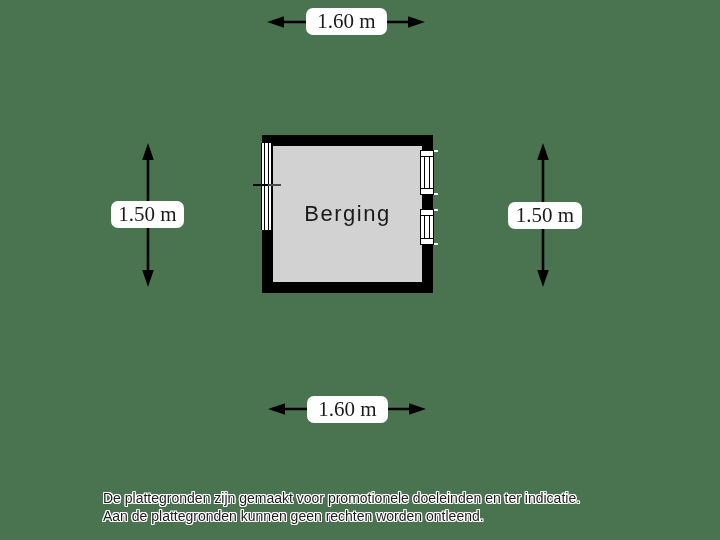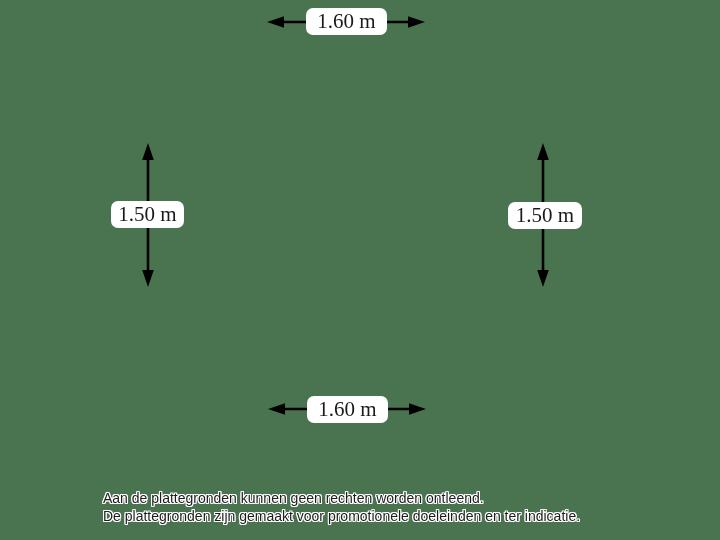--- a/index.html
+++ b/index.html
@@ -131,19 +131,40 @@
   </svg>
   <div class="dim-label label-left">1.50 m</div>
 
   <svg class="dim-arrow arrow-right" width="24" height="144" viewBox="0 0 24 144">
     <line x1="12" y1="13" x2="12" y2="131"></line>
     <polygon points="12,0 6.2,17 17.8,17"></polygon>
     <polygon points="12,144 6.2,127 17.8,127"></polygon>
   </svg>
   <div class="dim-label label-right">1.50 m</div>
 
+  <div class="room">
+    <div class="floor">
+      <span class="room-label">Berging</span>
+    </div>
+    <div class="door"></div>
+    <div class="door-tick"></div>
+    <div class="window window-1">
+      <div class="win-line win-line-top"></div>
+      <div class="win-line win-line-bottom"></div>
+      <div class="win-glaze"></div>
+      <div class="win-tick win-tick-top"></div>
+      <div class="win-tick win-tick-bottom"></div>
+    </div>
+    <div class="window window-2">
+      <div class="win-line win-line-top"></div>
+      <div class="win-line win-line-bottom"></div>
+      <div class="win-glaze"></div>
+      <div class="win-tick win-tick-top"></div>
+      <div class="win-tick win-tick-bottom"></div>
+    </div>
+  </div>
 
   <div class="disclaimer">
+    <div>De plattegronden zijn gemaakt voor promotionele doeleinden en ter indicatie.</div>
     <div>Aan de plattegronden kunnen geen rechten worden ontleend.</div>
-    <div>De plattegronden zijn gemaakt voor promotionele doeleinden en ter indicatie.</div>
   </div>
 
 </div>
 
 </body></html>

